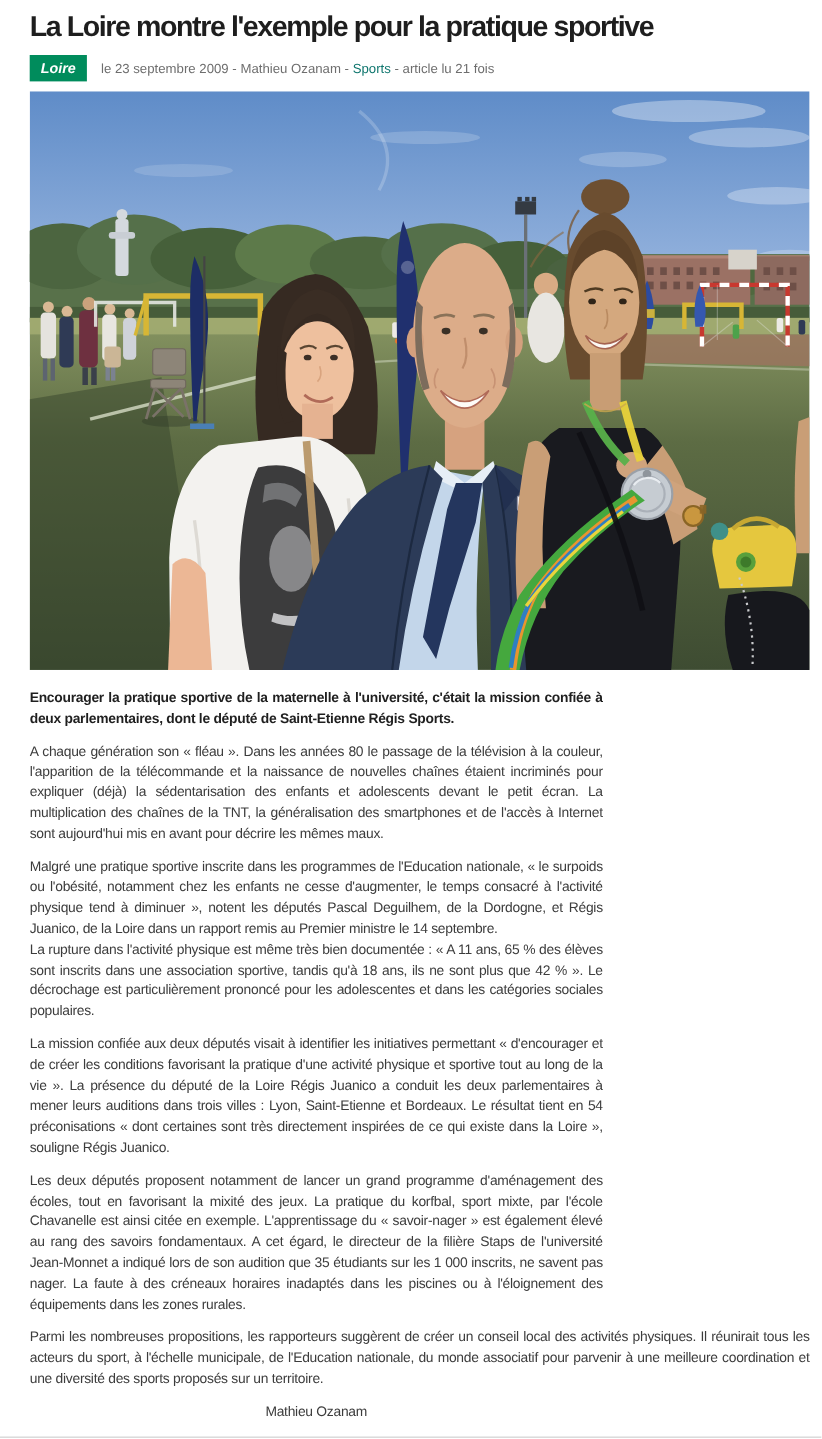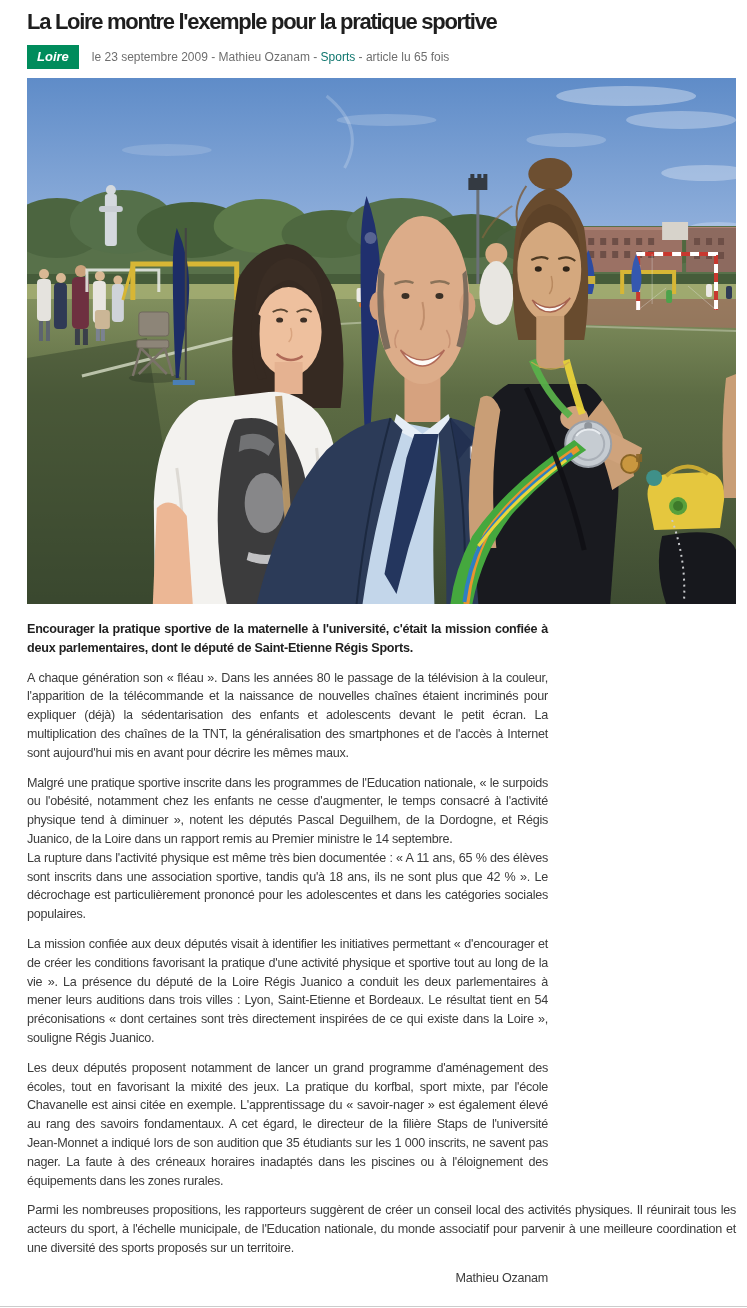--- a/index.html
+++ b/index.html
@@ -1,45 +1,45 @@
 <!DOCTYPE html>
 <html><head>
 <meta charset="utf-8">
 <style>
   html,body{margin:0;padding:0;background:#fff;}
   .page{position:relative;width:747px;height:1308px;background:#fff;overflow:hidden;
         font-family:"Liberation Sans",sans-serif;}
-  .title{margin:0;padding:9px 41px 0 27px;font-size:22px;font-weight:700;
+  .title{margin:0;padding:9px 41px 0 27px;font-size:26px;font-weight:700;
          letter-spacing:-1.3px;color:#1e1e1e;font-family:"Liberation Sans",sans-serif;}
   .meta-row{display:flex;align-items:center;gap:13px;margin:10px 27px 0 27px;}
   .badge{background:#008c5c;color:#ffffff;font-size:13px;font-weight:700;
          padding:4px 10px;line-height:16px;display:inline-block;font-style:italic;}
   .meta-text{font-size:12px;color:#6e6e6e;}
   .meta-text a{color:#0f766e;text-decoration:none;cursor:pointer;}
   .photo{margin:9px 11px 0 27px;width:709px;height:526px;display:block;}
   .photo svg{display:block;}
   .body-col{margin:16px 11px 0 27px;width:521px;color:#3c3c3c;font-size:12.6px;
             line-height:18.8px;letter-spacing:-0.25px;text-align:justify;}
   .intro{font-weight:700;color:#1f1f1f;margin:0 0 11px 0;}
   .para{margin:0 0 11px 0;white-space:pre-line;}
   .para.full{width:709px;}
-  .signature{margin:11px 0 0 0;text-align:right;}
+  .signature{margin:11px 0 0 0;text-align:center;}
   .bottom-divider{position:absolute;left:0;bottom:1px;width:747px;border:0;
                   border-top:1px solid #cccccc;margin:0;}
 </style>
 </head>
 <body>
 
 <div class="page">
 
   <h1 class="title">La Loire montre l'exemple pour la pratique sportive</h1>
 
   <div class="meta-row">
     <span class="badge">Loire</span>
-    <span class="meta-text"><span>le 23 septembre 2009 - Mathieu Ozanam - </span><a>Sports</a><span> - article lu 65 fois</span></span>
+    <span class="meta-text"><span>le 23 septembre 2009 - Mathieu Ozanam - </span><a>Sports</a><span> - article lu 21 fois</span></span>
   </div>
 
   <figure class="photo" style="padding:0;">
     <svg viewBox="0 0 710 526" width="709" height="526" preserveAspectRatio="none" aria-hidden="true">
       <defs>
         <linearGradient id="sky" x1="0" y1="0" x2="0" y2="1">
           <stop offset="0" stop-color="#5f8cc8"></stop>
             <stop offset="1" stop-color="#aec5e7"></stop>
         </linearGradient>
         <linearGradient id="field" x1="0" y1="0" x2="0" y2="1">

